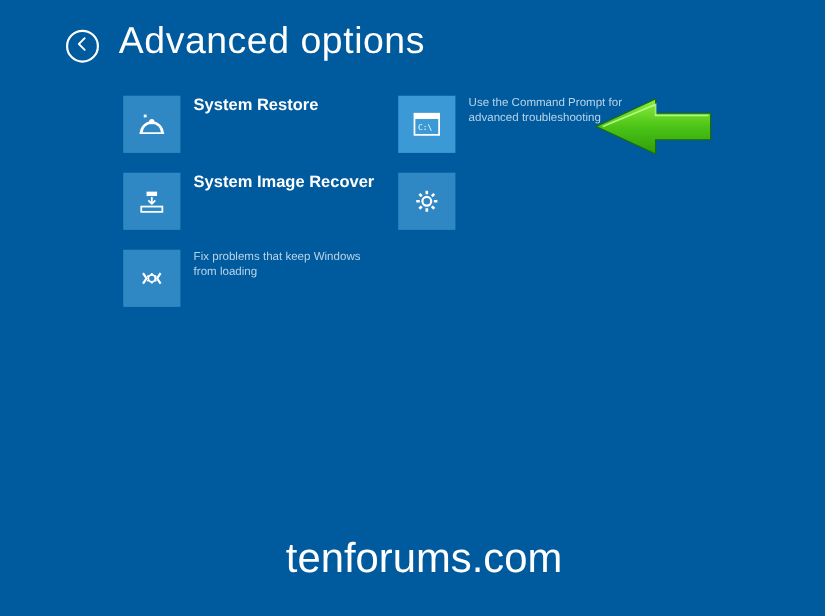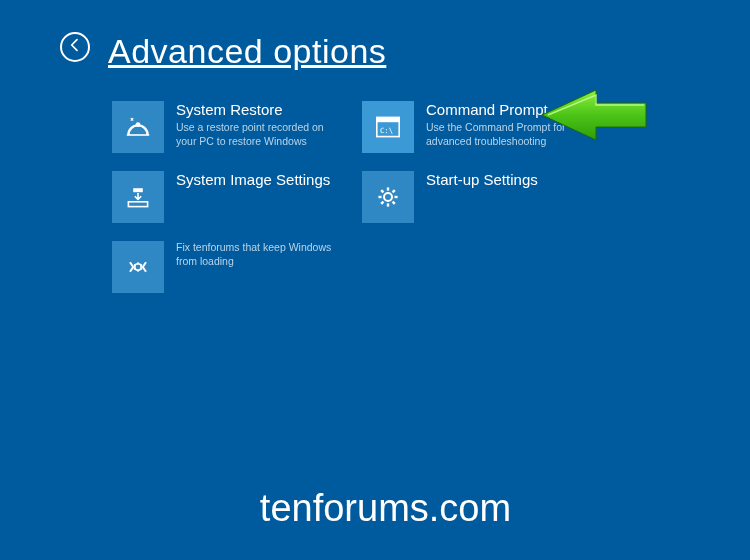--- a/index.html
+++ b/index.html
@@ -7,24 +7,23 @@
       width: 750px;
       height: 560px;
       background: #005a9e;
       font-family: "Segoe UI", "Segoe UI Light", Arial, sans-serif;
       color: #fff;
       overflow: hidden;
       position: relative;
     }
     .header {
       display: flex;
-      align-items: flex-start;
-      padding: 32px 0 0 60px;
+      align-items: flex-end;
+      padding: 18px 0 0 60px;
       gap: 18px;
-      text-decoration: underline;
     }
     .back-btn {
       width: 30px;
       height: 30px;
       border: 2px solid #fff;
       border-radius: 50%;
       display: flex;
       align-items: center;
       justify-content: center;
       cursor: pointer;
@@ -57,21 +56,21 @@
       justify-content: center;
       flex-shrink: 0;
     }
     .tile-icon.highlight {
       background: #3b9ad6;
     }
     .tile-icon svg { width: 32px; height: 32px; }
     .tile-text { padding-top: 0px; max-width: 170px; }
     .tile-title {
       font-size: 15px;
-      font-weight: 400;
+      font-weight: 700;
       line-height: 1.2;
       margin-bottom: 2px;
     }
     .tile-desc {
       font-size: 10.5px;
       color: #b8d4e8;
       line-height: 1.3;
     }
     .arrow-annotation {
       position: absolute;
@@ -112,48 +111,46 @@
     <div class="tile-icon">
       <svg viewBox="0 0 40 40">
         <path d="M6 30 L34 30" stroke="#fff" stroke-width="2"></path>
         <path d="M8 30 A12 12 0 0 1 32 30" fill="none" stroke="#fff" stroke-width="3"></path>
         <circle cx="20" cy="17" r="3" fill="#fff"></circle>
         <path d="M14 12 L11 9 M11 12 L14 9" stroke="#fff" stroke-width="1.5"></path>
       </svg>
     </div>
     <div class="tile-text">
       <div class="tile-title">System Restore</div>
-      <div class="tile-desc">Use a restore point recorded on your PC to restore Windows</div>
     </div>
   </div>
 
   <div class="tile col2-shift">
     <div class="tile-icon highlight">
       <svg viewBox="0 0 40 40">
         <rect x="6" y="8" width="28" height="24" fill="none" stroke="#fff" stroke-width="2"></rect>
         <rect x="6" y="8" width="28" height="6" fill="#fff"></rect>
         <text x="10" y="27" font-family="monospace" font-size="9" fill="#fff">C:\</text>
       </svg>
     </div>
     <div class="tile-text">
-      <div class="tile-title">Command Prompt</div>
       <div class="tile-desc">Use the Command Prompt for advanced troubleshooting</div>
     </div>
   </div>
 
   <div class="tile">
     <div class="tile-icon">
       <svg viewBox="0 0 40 40">
         <rect x="8" y="26" width="24" height="6" fill="none" stroke="#fff" stroke-width="2"></rect>
         <rect x="14" y="9" width="12" height="5" fill="#fff"></rect>
         <path d="M20 15 L20 22 M16 19 L20 23 L24 19" fill="none" stroke="#fff" stroke-width="2" stroke-linejoin="round"></path>
       </svg>
     </div>
     <div class="tile-text">
-      <div class="tile-title">System Image Settings</div>
+      <div class="tile-title">System Image Recover</div>
     </div>
   </div>
 
   <div class="tile col2-shift">
     <div class="tile-icon">
       <svg viewBox="0 0 40 40">
         <g transform="translate(20,20)">
           <circle r="5" fill="none" stroke="#fff" stroke-width="2.5"></circle>
           <g stroke="#fff" stroke-width="3">
             <line x1="0" y1="-12" x2="0" y2="-8"></line>
@@ -162,39 +159,38 @@
             <line x1="12" y1="0" x2="8" y2="0"></line>
             <line x1="-8.5" y1="-8.5" x2="-5.7" y2="-5.7"></line>
             <line x1="8.5" y1="8.5" x2="5.7" y2="5.7"></line>
             <line x1="-8.5" y1="8.5" x2="-5.7" y2="5.7"></line>
             <line x1="8.5" y1="-8.5" x2="5.7" y2="-5.7"></line>
           </g>
         </g>
       </svg>
     </div>
     <div class="tile-text">
-      <div class="tile-title">Start-up Settings</div>
     </div>
   </div>
 
   <div class="tile">
     <div class="tile-icon">
       <svg viewBox="0 0 40 40">
         <path d="M10 14 L14 20 L10 26 M30 14 L26 20 L30 26" fill="none" stroke="#fff" stroke-width="2.5" stroke-linejoin="round"></path>
         <circle cx="20" cy="20" r="4" fill="none" stroke="#fff" stroke-width="2"></circle>
         <line x1="20" y1="14" x2="20" y2="17" stroke="#fff" stroke-width="2"></line>
         <line x1="20" y1="23" x2="20" y2="26" stroke="#fff" stroke-width="2"></line>
         <line x1="14.8" y1="17" x2="17" y2="18.3" stroke="#fff" stroke-width="2"></line>
         <line x1="23" y1="21.7" x2="25.2" y2="23" stroke="#fff" stroke-width="2"></line>
         <line x1="14.8" y1="23" x2="17" y2="21.7" stroke="#fff" stroke-width="2"></line>
         <line x1="23" y1="18.3" x2="25.2" y2="17" stroke="#fff" stroke-width="2"></line>
       </svg>
     </div>
     <div class="tile-text">
-      <div class="tile-desc">Fix tenforums that keep Windows from loading</div>
+      <div class="tile-desc">Fix problems that keep Windows from loading</div>
     </div>
   </div>
 
 </div>
 
 <div class="arrow-annotation">
   <svg viewBox="0 0 110 54">
     <defs>
       <linearGradient id="greenGrad" x1="0" y1="0" x2="0" y2="1">
         <stop offset="0" stop-color="#8ef03e"></stop>

